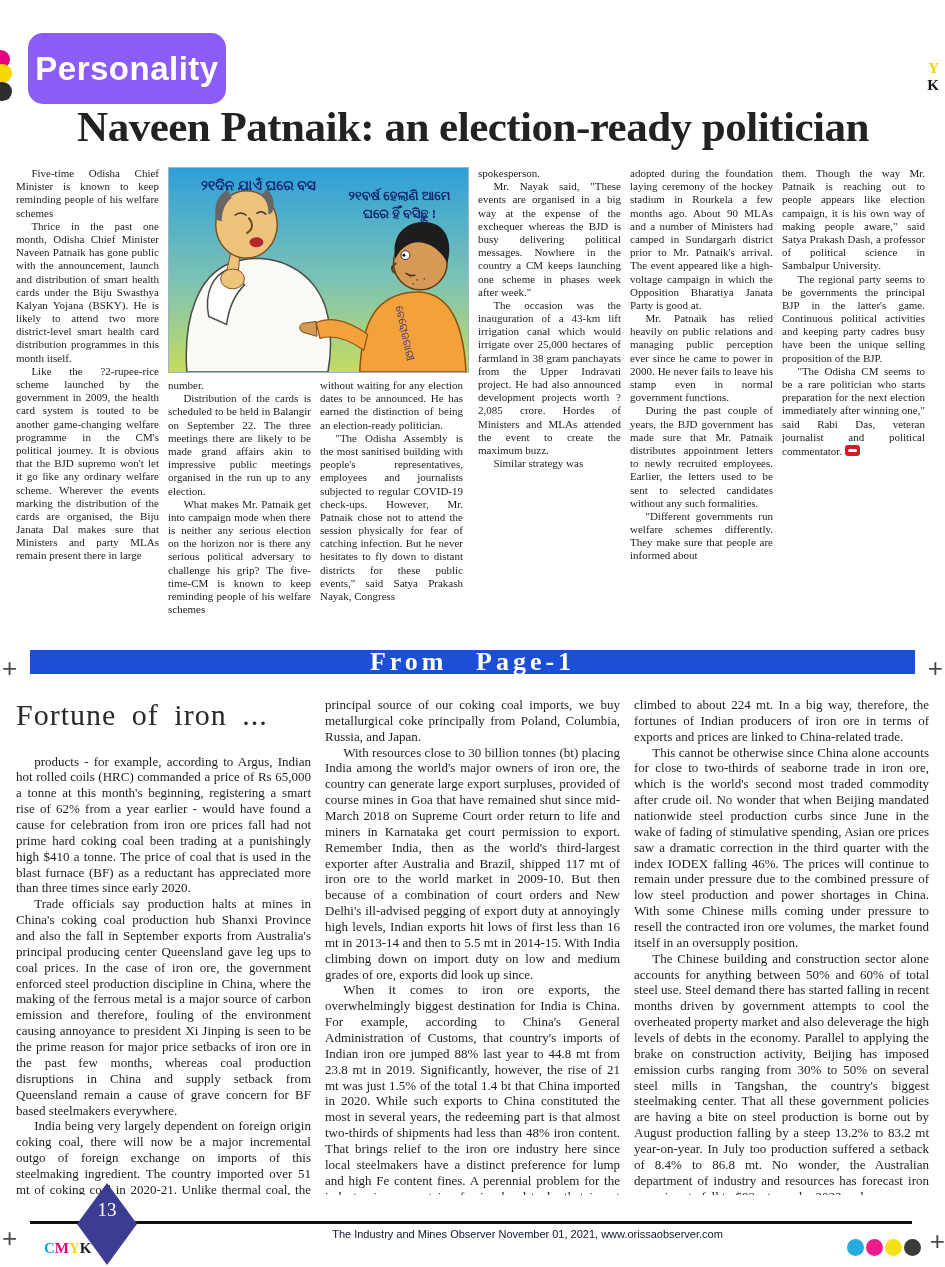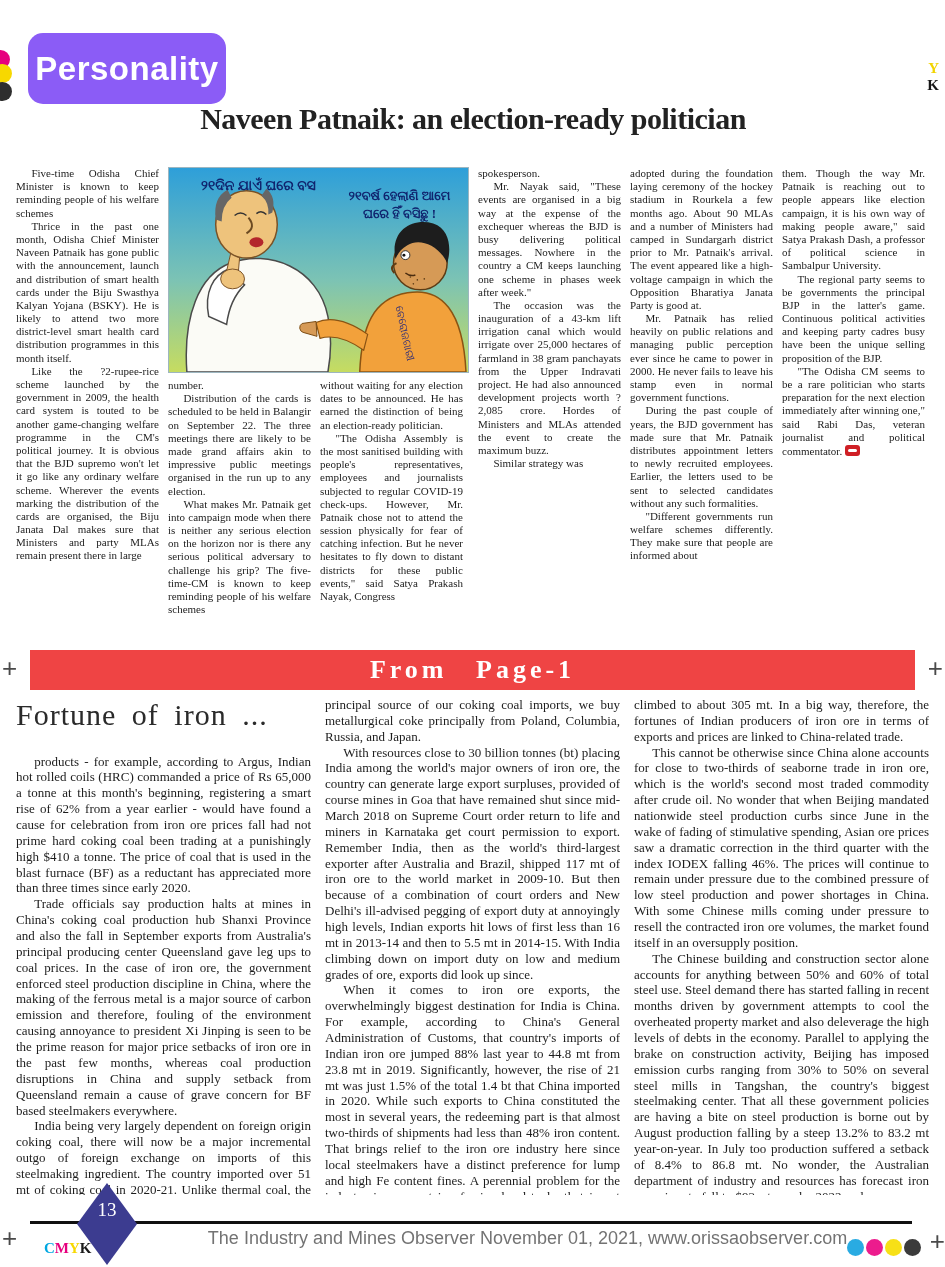--- a/index.html
+++ b/index.html
@@ -26,62 +26,62 @@
     position:absolute; left:28px; top:33px; width:198px; height:71px;
     background:#8b5cf6; border-radius:15px;
     display:flex; align-items:center; justify-content:center;
   }
   .badge span {
     font-family:"Liberation Sans",sans-serif; font-weight:700;
     color:#fff; font-size:33px; letter-spacing:.5px;
   }
   .headline {
     position:absolute; left:18px; top:102px; width:910px; margin:0;
-    font-size:30px; font-weight:700; letter-spacing:-.5px;
+    font-size:43px; font-weight:700; letter-spacing:-.5px;
     white-space:nowrap; text-align:center; color:#222;
   }
   
   .a1cols { position:absolute; left:16px; top:167px; width:913px; height:476px;
             display:flex; gap:9px; }
   .a1col { width:143px; height:476px; overflow:hidden;
            font-size:11px; line-height:1.2; text-align:justify; }
   .a1mid { width:301px; }
   .a1two { display:flex; gap:9px; height:264px; }
   .a1two .a1col { height:264px; }
   .a1col p, .a2text p { margin:0; text-indent:1.4em; }
   .cont > p:first-child, .cont .a2text p:first-child { text-indent:0; }
   .cartoon { margin:0 0 6px 0; width:301px; height:206px; border:1px solid #9db6c0; box-sizing:border-box; }
   .endmark { display:inline-block; width:15px; height:11px; background:#cf1f25;
              border-radius:3px; margin-left:3px; position:relative; top:1px; }
   .endmark::after { content:""; position:absolute; left:3px; top:4px; width:9px; height:3px;
                     background:#fff; border-radius:2px; }
   
   .banner {
-    position:absolute; left:30px; right:30px; top:650px; height:40px;
-    background:#ef4444; display:flex; align-items:center; justify-content:center;
+    position:absolute; left:30px; right:30px; top:650px; height:24px;
+    background:#1d4ed8; display:flex; align-items:center; justify-content:center;
   }
   .banner span { color:#fff; font-size:26px; font-weight:700;
                  letter-spacing:4px; word-spacing:18px; }
   
   .a2cols { position:absolute; left:16px; top:697px; width:913px; height:498px;
             display:flex; gap:14px; }
   .a2col { flex:1; overflow:hidden; font-size:13px; line-height:1.22; text-align:justify; }
   .a2head { margin:0 0 20px 0; font-size:30px; font-weight:400;
             letter-spacing:1px; word-spacing:7px; color:#2a2a2a; white-space:nowrap; }
   
   .footer-line { position:absolute; left:30px; top:1221px; width:882px; height:3px;
                  background:#101010; z-index:1; }
   .diamond { position:absolute; left:77px; top:1183px; width:60px; height:82px;
              background:#3c3c90; clip-path:polygon(50% 0,100% 50%,50% 100%,0 50%);
              z-index:2; }
   .diamond span { display:block; text-align:center; color:#fff; font-size:19px;
                   padding-top:16px; }
   .footer-text { position:absolute; left:150px; right:40px; top:1228px; z-index:2;
                  text-align:center; font-family:"Liberation Sans",sans-serif;
-                 font-size:18px; color:#737373; }
+                 font-size:11px; color:#0f172a; }
   .cmyk { position:absolute; left:44px; top:1240px; font-size:15px; font-weight:700; z-index:2; }
   .cmyk .c { color:#00a7e1; } .cmyk .m { color:#e6007e; }
   .cmyk .yy { color:#f7d800; } .cmyk .kk { color:#1a1a1a; }
   .dots-br { position:absolute; right:24px; top:1239px; display:flex; gap:2px; z-index:2; }
   .dot { width:17px; height:17px; border-radius:50%; }
   .dot.c { background:#29abe2; } .dot.m { background:#ec1c8d; }
   .dot.y { background:#f7e017; } .dot.k { background:#3b3b3b; }
 </style>
 </head>
 <body>
@@ -204,21 +204,21 @@
     </div>
     <div class="a2col cont">
       <div class="a2text">
           <p>principal source of our coking coal imports, we buy metallurgical coke principally from Poland, Columbia, Russia, and Japan.</p>
           <p>With resources close to 30 billion tonnes (bt) placing India among the world's major owners of iron ore, the country can generate large export surpluses, provided of course mines in Goa that have remained shut since mid-March 2018 on Supreme Court order return to life and miners in Karnataka get court permission to export. Remember India, then as the world's third-largest exporter after Australia and Brazil, shipped 117 mt of iron ore to the world market in 2009-10. But then because of a combination of court orders and New Delhi's ill-advised pegging of export duty at annoyingly high levels, Indian exports hit lows of first less than 16 mt in 2013-14 and then to 5.5 mt in 2014-15. With India climbing down on import duty on low and medium grades of ore, exports did look up since.</p>
           <p>When it comes to iron ore exports, the overwhelmingly biggest destination for India is China. For example, according to China's General Administration of Customs, that country's imports of Indian iron ore jumped 88% last year to 44.8 mt from 23.8 mt in 2019. Significantly, however, the rise of 21 mt was just 1.5% of the total 1.4 bt that China imported in 2020. While such exports to China constituted the most in several years, the redeeming part is that almost two-thirds of shipments had less than 48% iron content. That brings relief to the iron ore industry here since local steelmakers have a distinct preference for lump and high Fe content fines. A perennial problem for the industry is a mountain of mine headstocks that is not very long ago</p>
         </div>
     </div>
     <div class="a2col cont">
       <div class="a2text">
-          <p>climbed to about 305 mt. In a big way, therefore, the fortunes of Indian producers of iron ore in terms of exports and prices are linked to China-related trade.</p>
+          <p>climbed to about 224 mt. In a big way, therefore, the fortunes of Indian producers of iron ore in terms of exports and prices are linked to China-related trade.</p>
           <p>This cannot be otherwise since China alone accounts for close to two-thirds of seaborne trade in iron ore, which is the world's second most traded commodity after crude oil. No wonder that when Beijing mandated nationwide steel production curbs since June in the wake of fading of stimulative spending, Asian ore prices saw a dramatic correction in the third quarter with the index IODEX falling 46%. The prices will continue to remain under pressure due to the combined pressure of low steel production and power shortages in China. With some Chinese mills coming under pressure to resell the contracted iron ore volumes, the market found itself in an oversupply position.</p>
           <p>The Chinese building and construction sector alone accounts for anything between 50% and 60% of total steel use. Steel demand there has started falling in recent months driven by government attempts to cool the overheated property market and also deleverage the high levels of debts in the economy. Parallel to applying the brake on construction activity, Beijing has imposed emission curbs ranging from 30% to 50% on several steel mills in Tangshan, the country's biggest steelmaking center. That all these government policies are having a bite on steel production is borne out by August production falling by a steep 13.2% to 83.2 mt year-on-year. In July too production suffered a setback of 8.4% to 86.8 mt. No wonder, the Australian department of industry and resources has forecast iron ore prices to fall to $93 a tonne by 2022 end.</p>
         </div>
     </div>
   </div>
 
   <div class="footer-line"></div>
   <div class="diamond">
     <span>13</span>
   </div>

